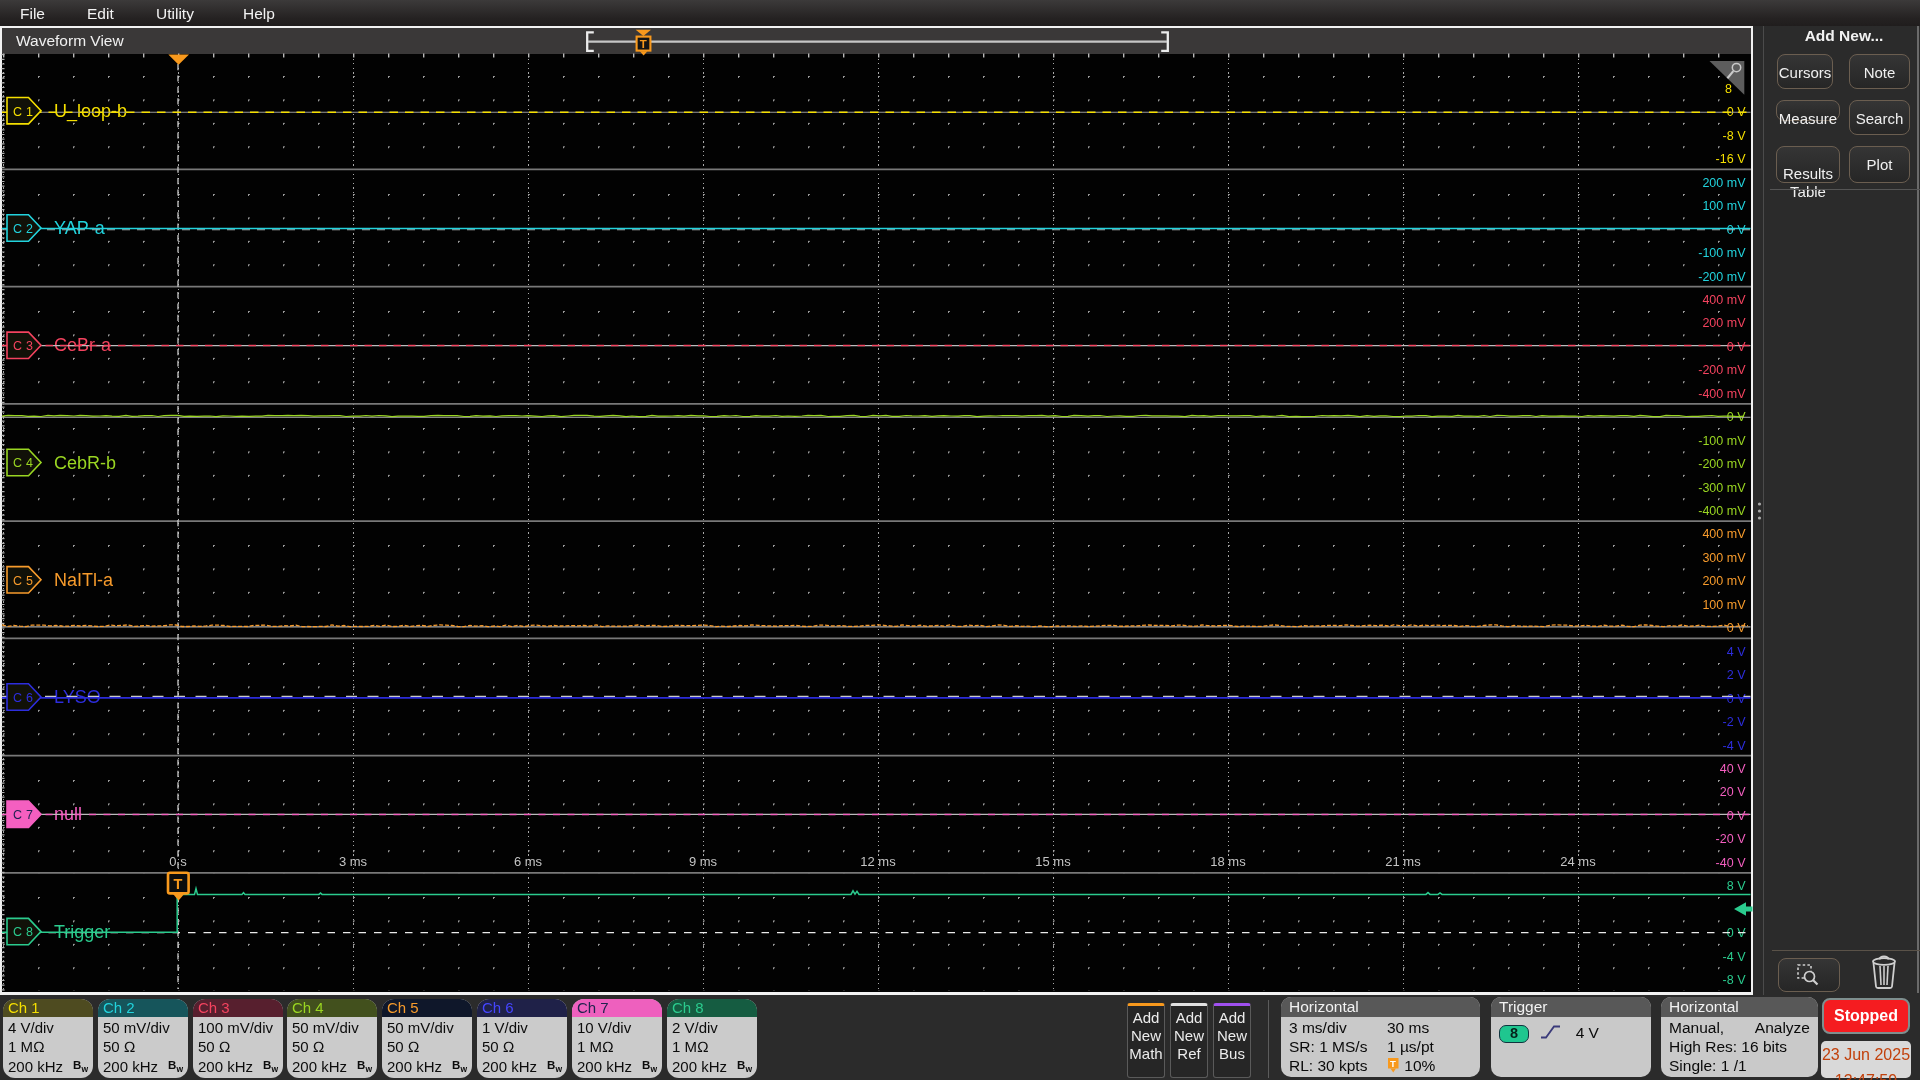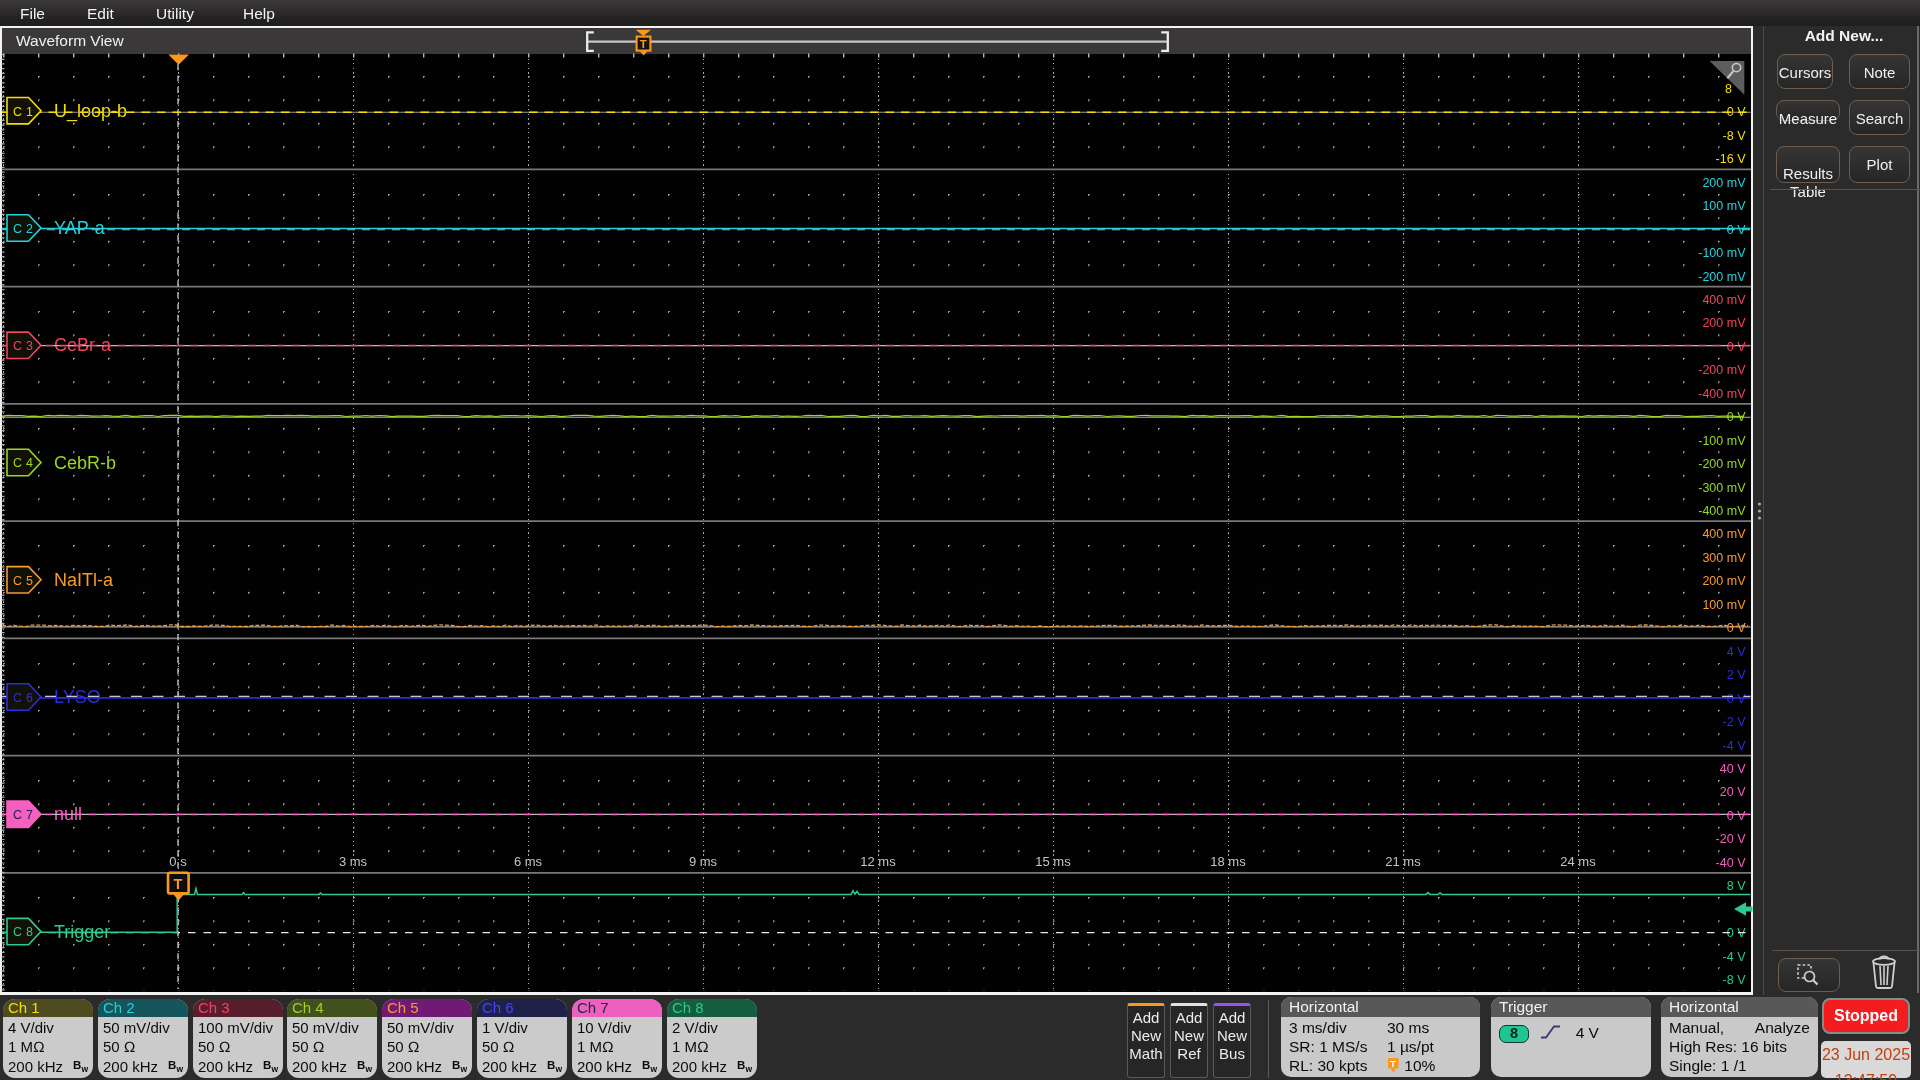--- a/index.html
+++ b/index.html
@@ -211,21 +211,21 @@
       <div class="h" style="background:#571f2e;color:#f4435f">Ch 3</div>
       <div class="b">100 mV/div<br>50 Ω<br>200 kHz</div>
       <div class="bw">B<span>w</span></div>
     </div>
 <div class="chb" style="left:287px">
       <div class="h" style="background:#42501d;color:#9ad622">Ch 4</div>
       <div class="b">50 mV/div<br>50 Ω<br>200 kHz</div>
       <div class="bw">B<span>w</span></div>
     </div>
 <div class="chb" style="left:382px">
-      <div class="h" style="background:#701a75;color:#f79b2c">Ch 5</div>
+      <div class="h" style="background:#0f172a;color:#f79b2c">Ch 5</div>
       <div class="b">50 mV/div<br>50 Ω<br>200 kHz</div>
       <div class="bw">B<span>w</span></div>
     </div>
 <div class="chb" style="left:477px">
       <div class="h" style="background:#1f2148;color:#4545ff">Ch 6</div>
       <div class="b">1 V/div<br>50 Ω<br>200 kHz</div>
       <div class="bw">B<span>w</span></div>
     </div>
 <div class="chb" style="left:572px">
       <div class="h" style="background:#ee60be;color:#20234e">Ch 7</div>

